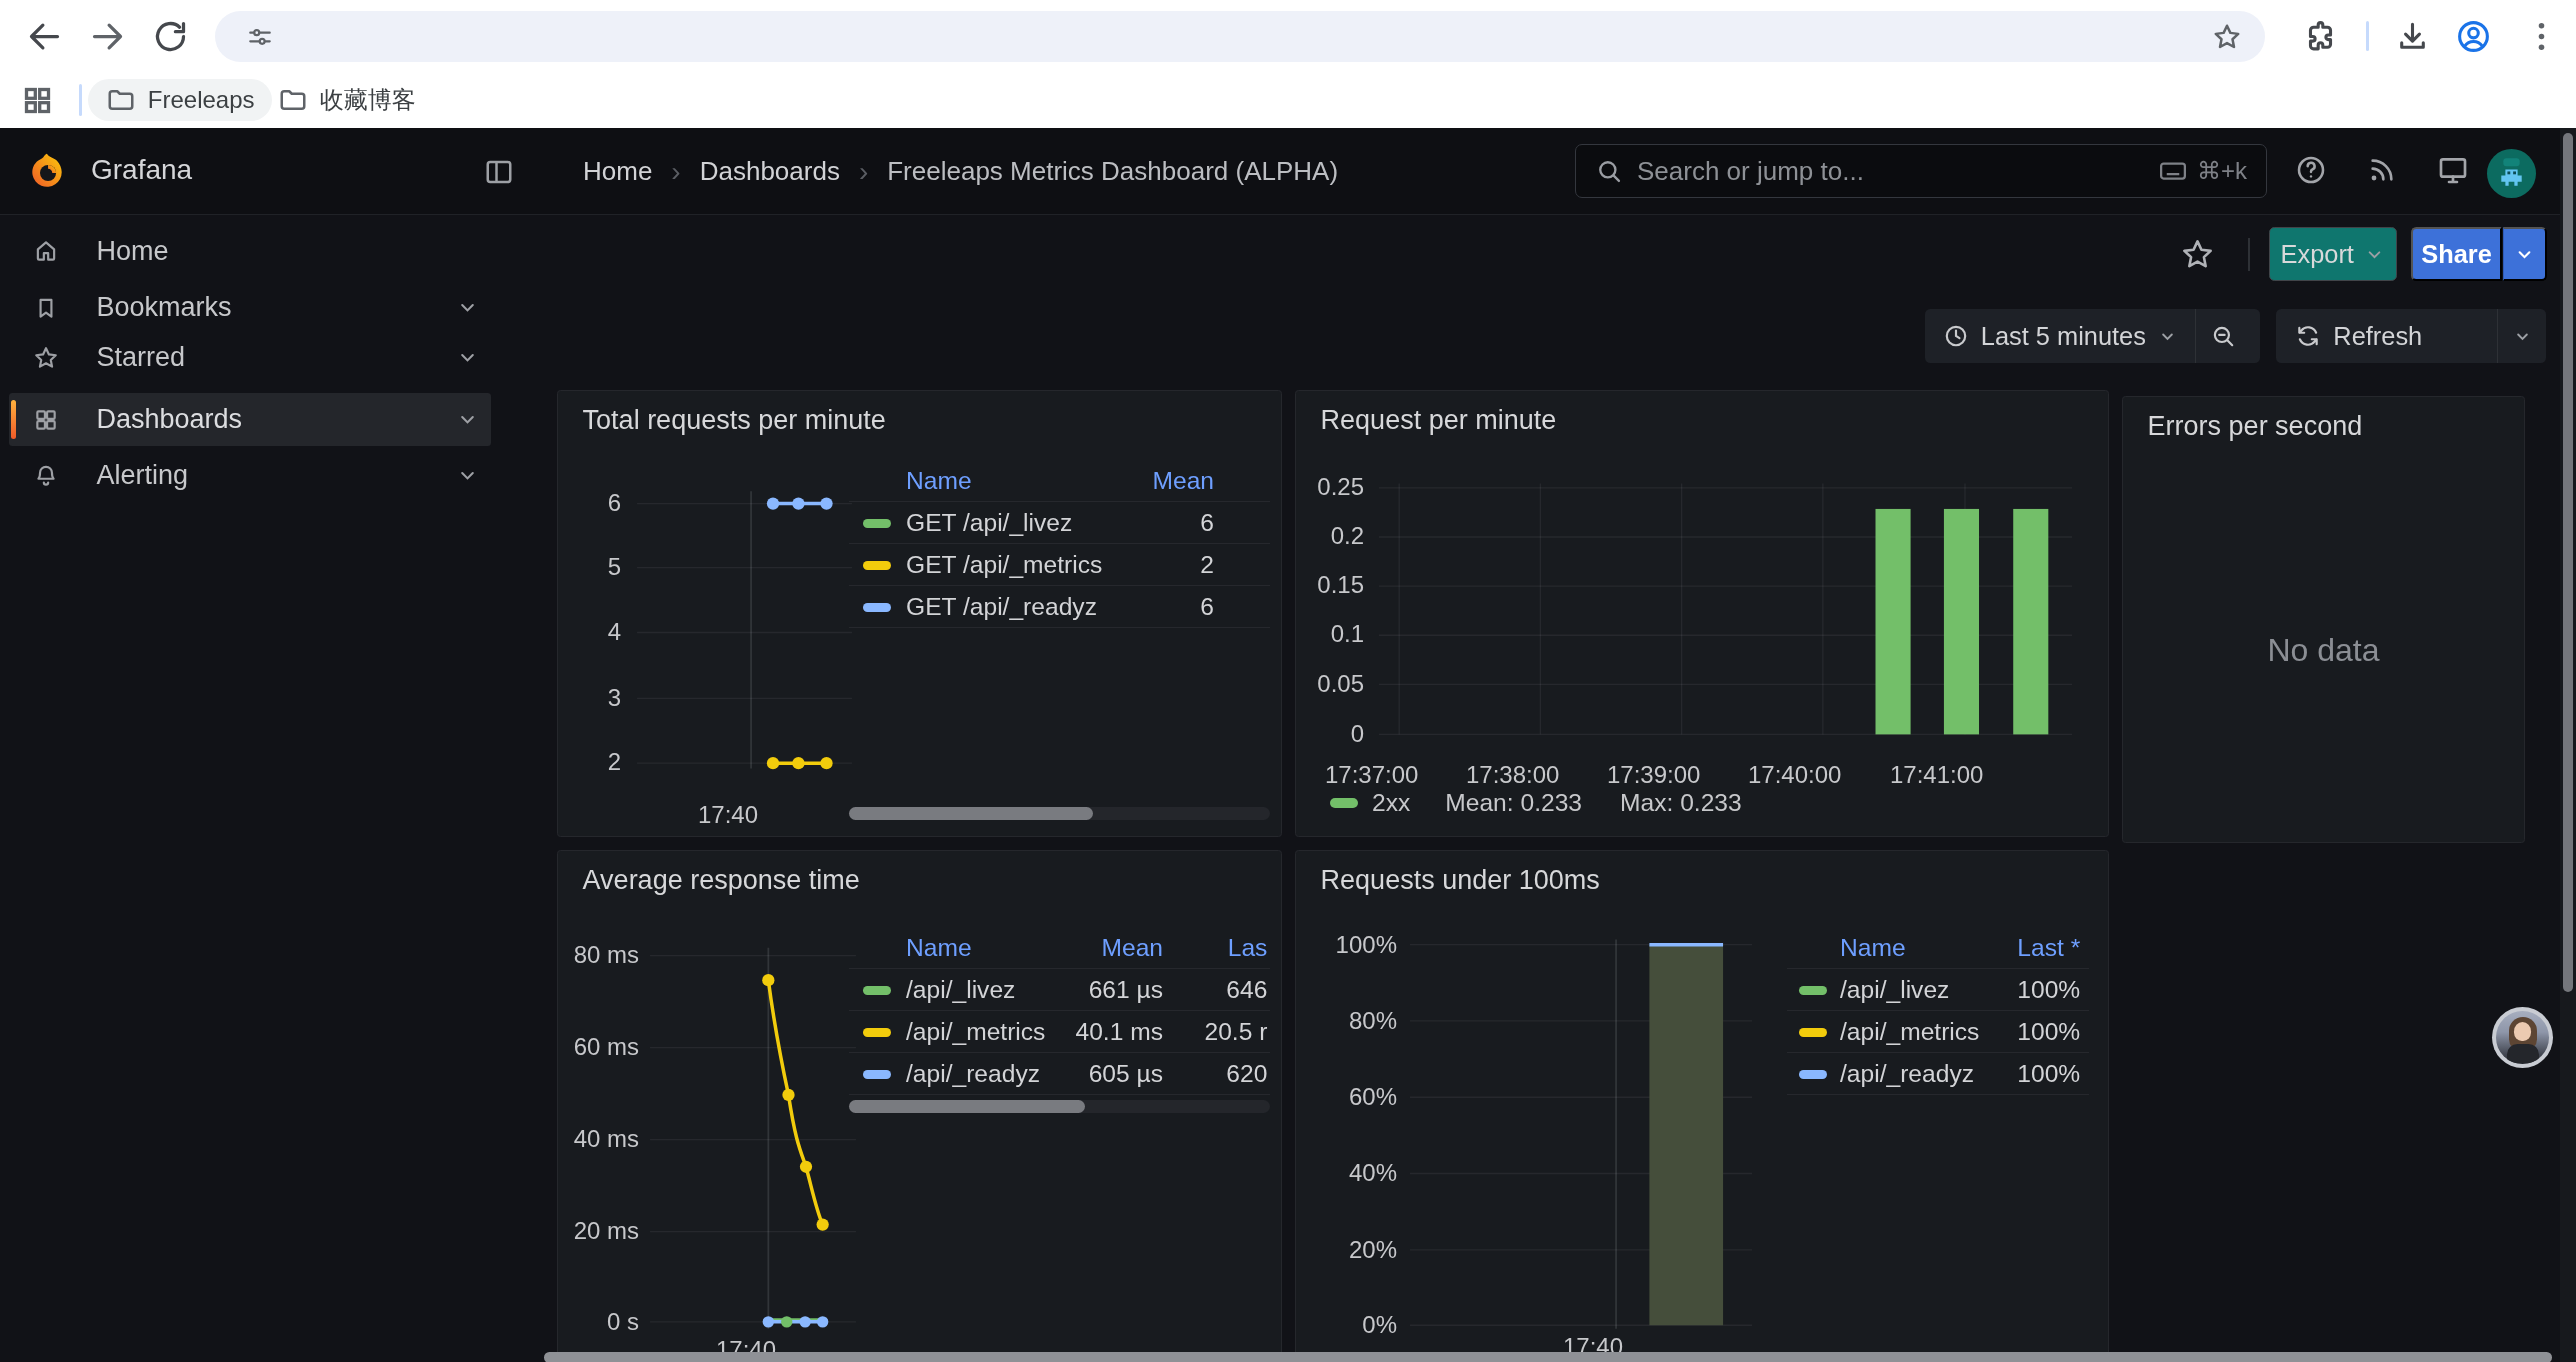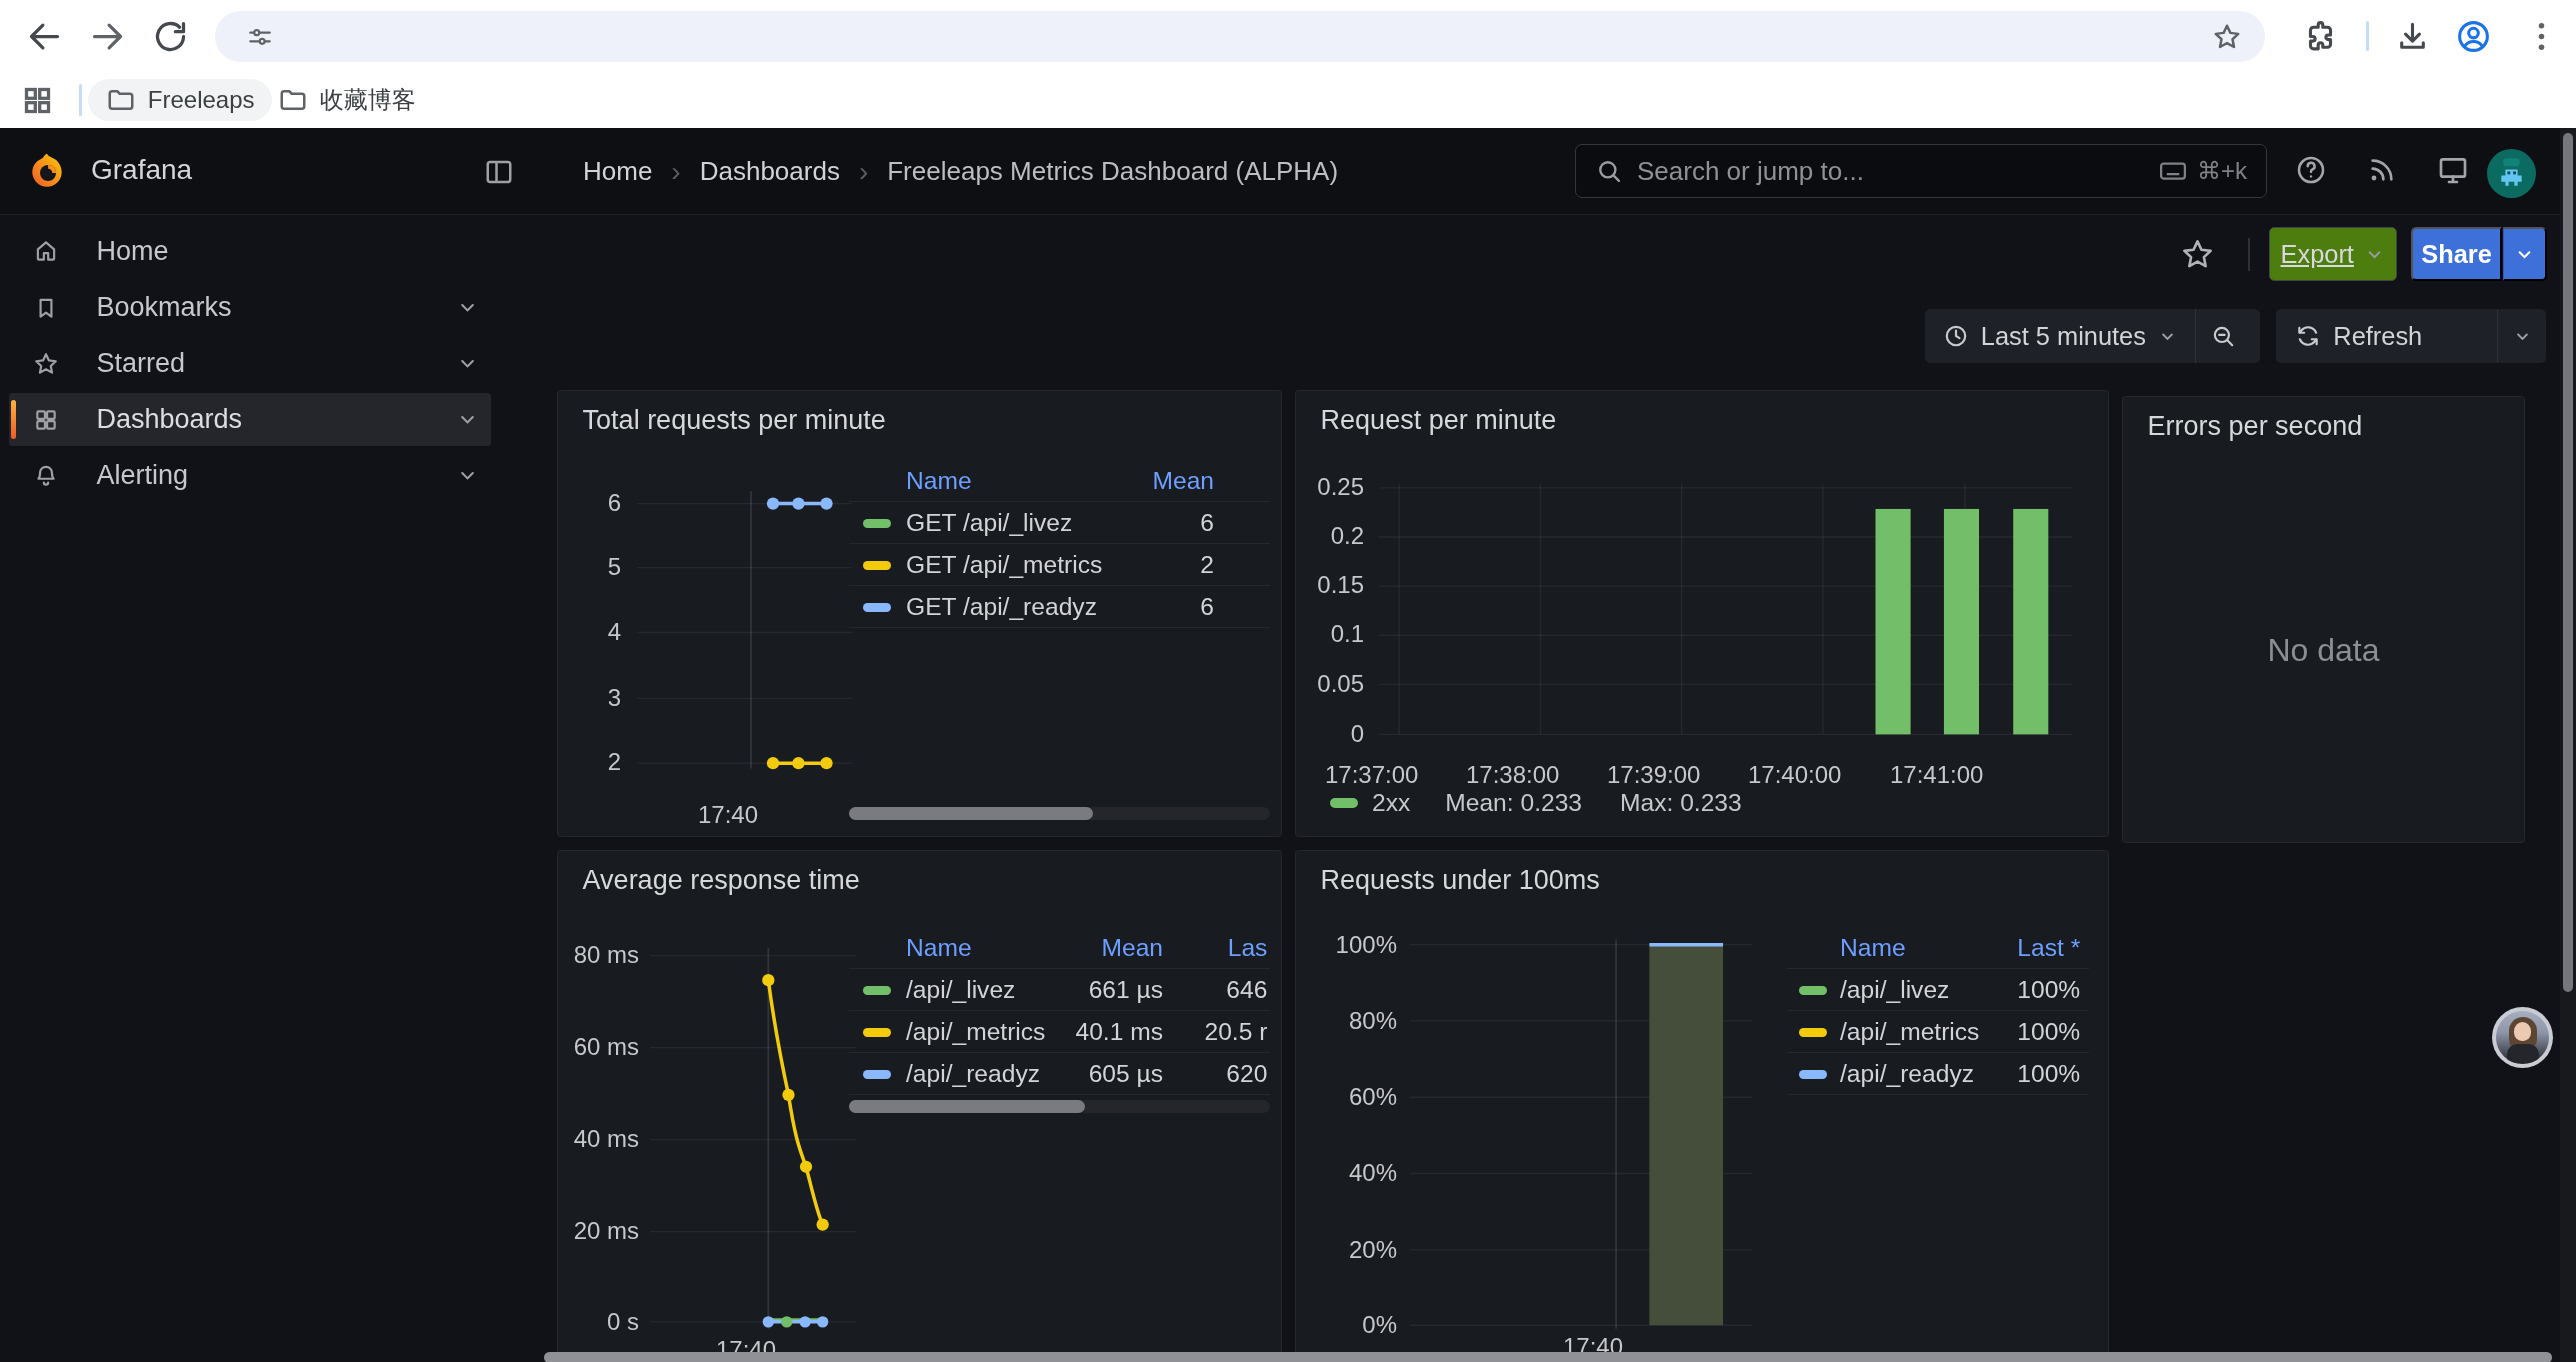--- a/index.html
+++ b/index.html
@@ -60,21 +60,21 @@
   .side-item.active { background:#24262b; }
   .side-item.active::before { content:""; position:absolute; left:1.8px; top:7px; bottom:7px; width:5.3px;
                border-radius:2.6px; background:linear-gradient(180deg,#ffb23e,#f05a28); }
   .side-item.active .s-label { color:#dcdde0; }
 
   
   .btn { position:absolute; height:54px; border-radius:5.3px; display:flex; align-items:center;
          justify-content:center; font-size:25.4px; color:#d8d9da; }
   #dash-star { position:absolute; left:2180px; top:237px; color:#b0b2b7; }
   #tb-divider { position:absolute; left:2248px; top:238px; width:1.8px; height:33px; background:#2e3136; }
-  #btn-export { left:2269px; top:227px; width:128px; background:#4d7c0f; border:0.9px solid #414449; gap:10.5px;text-decoration:underline; }
+  #btn-export { left:2269px; top:227px; width:128px; background:#0f766e; border:0.9px solid #414449; gap:10.5px; }
   #btn-share { left:2411px; top:227px; width:91px; background:#3d71d9; color:#ffffff; font-weight:bold;
                border-radius:5.3px 0 0 5.3px; }
   #btn-share-chev { left:2503px; top:227px; width:44px; background:#3d71d9; color:#ffffff;
                border-radius:0 5.3px 5.3px 0; border-left:0.9px solid #2f5cb8; }
 
   
   .tbtn { position:absolute; top:309px; height:54px; background:#1e2127; border-radius:5.3px;
           display:flex; align-items:center; color:#d3d4d7; font-size:25.4px; }
   #time-pick { left:1925px; width:335px; }
   #time-pick .seg1 { display:flex; align-items:center; gap:12.3px; padding:0 17.5px; height:100%; }
@@ -305,21 +305,21 @@
           <path d="M7 4.5h10V20l-5-3.8L7 20z"></path>
         </svg>
     </span>
     <span class="s-label">Bookmarks</span>
     <span class="s-chev">
       <svg width="23" height="23" viewBox="0 0 24 24" fill="none" stroke="currentColor" stroke-width="2.2" stroke-linecap="round">
           <path d="M6.5 9.5l5.5 5.5 5.5-5.5"></path>
         </svg>
     </span>
   </div>
-  <div class="side-item" style="top:121px">
+  <div class="side-item" style="top:115px">
     <span class="s-ic">
       <svg width="26" height="26" viewBox="0 0 24 24" fill="none" stroke="currentColor" stroke-width="2" stroke-linejoin="round">
           <path d="M12 3l2.7 5.7 6.3.8-4.6 4.3 1.2 6.2-5.6-3.1-5.6 3.1 1.2-6.2L3 9.5l6.3-.8z"></path>
         </svg>
     </span>
     <span class="s-label">Starred</span>
     <span class="s-chev">
       <svg width="23" height="23" viewBox="0 0 24 24" fill="none" stroke="currentColor" stroke-width="2.2" stroke-linecap="round">
           <path d="M6.5 9.5l5.5 5.5 5.5-5.5"></path>
         </svg>

